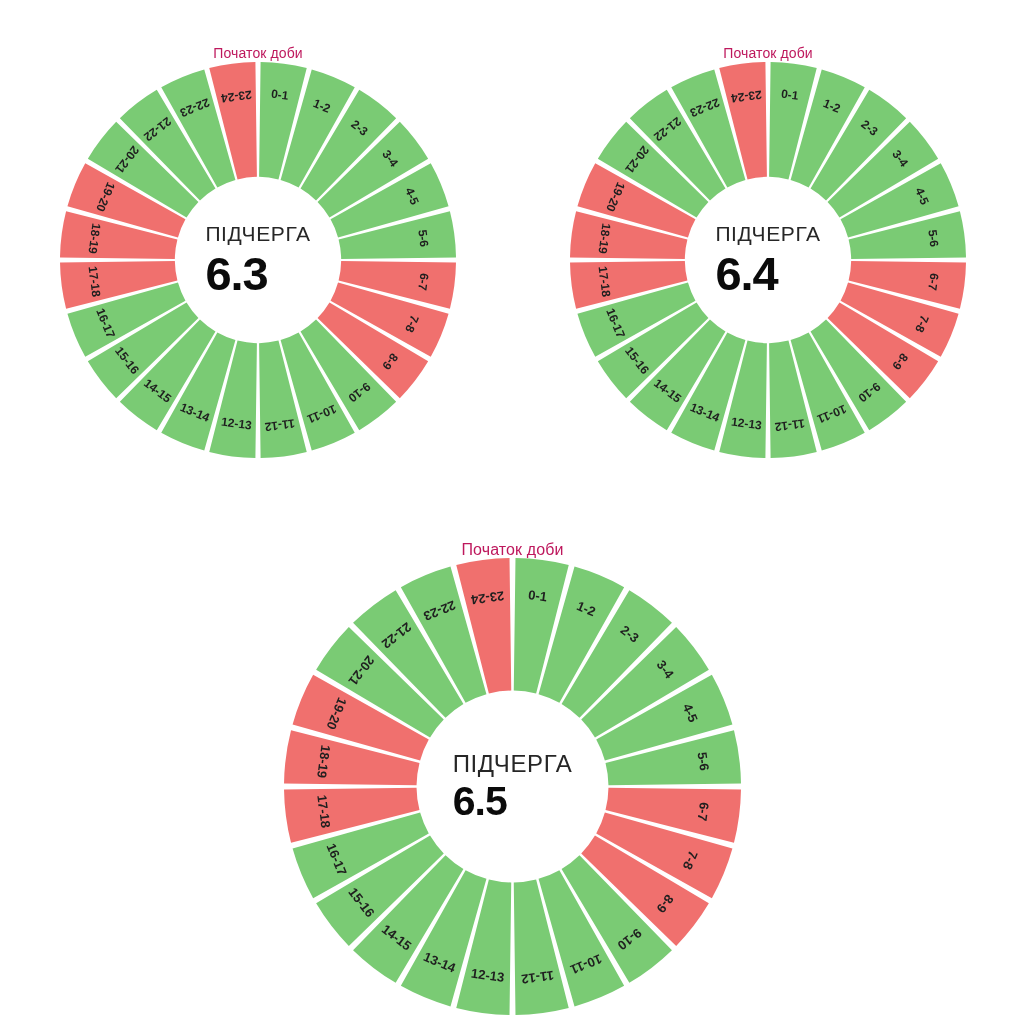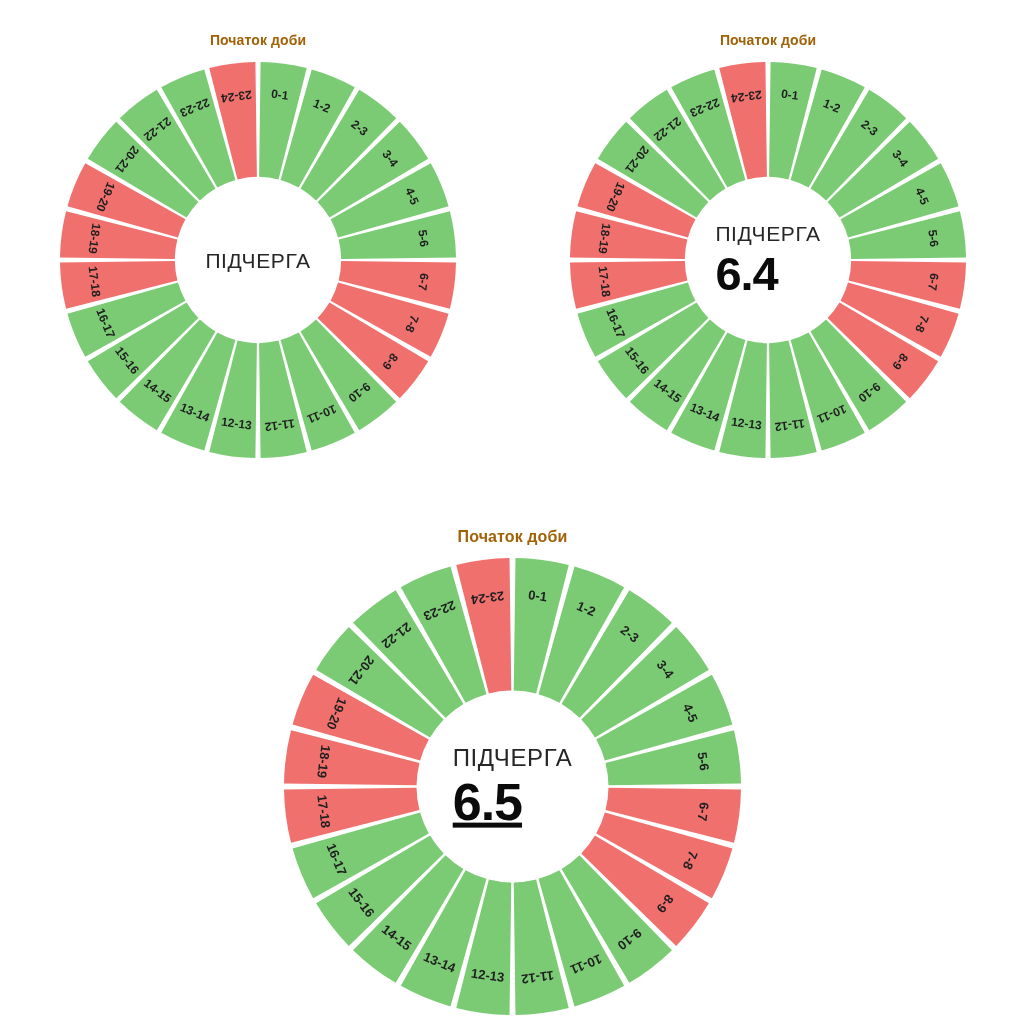--- a/index.html
+++ b/index.html
@@ -18,24 +18,24 @@
   }
 
   .chart-wrap {
     position: absolute;
   }
 
   .chart-title {
     position: absolute;
     left: 50%;
     transform: translateX(-50%);
-    top: 0;
+    top: 13px;
     white-space: nowrap;
-    font-weight: bold;
-    color: #a16207;
+    font-weight: normal;
+    color: #be185d;
     letter-spacing: 0.1px;
   }
 
   .donut {
     position: absolute;
     left: 0;
   }
 
   .donut svg {
     display: block;
@@ -123,20 +123,21 @@
           <text class="seg-label" x="66.42647395006816" y="97.04008255833453" font-size="12" fill="#1f1f1f" transform="rotate(127.5 66.42647395006816 97.04008255833453)">20-21</text>
           <path d="M 59.837488951347325 56.172215201918476 A 198 198 0 0 1 96.76396895674374 27.837530522712342 L 155.48086696183236 126.53176281953918 A 83.16 83.16 0 0 0 139.9717453595659 138.43233038480577 Z" fill="#7ACB74"></path>
           <text class="seg-label" x="97.04008255833449" y="66.42647395006821" font-size="12" fill="#1f1f1f" transform="rotate(142.5 97.04008255833449 66.42647395006821)">21-22</text>
           <path d="M 101.25299418360285 25.2457905995862 A 198 198 0 0 1 144.25479092671532 7.433863182177845 L 175.42701218922042 117.9622225365147 A 83.16 83.16 0 0 0 157.36625755711322 125.44323205182621 Z" fill="#7ACB74"></path>
           <text class="seg-label" x="134.53394269609822" y="44.77938370657213" font-size="12" fill="#1f1f1f" transform="rotate(157.5 134.53394269609822 44.77938370657213)">22-23</text>
           <path d="M 149.2616479802594 6.092279878062641 A 198 198 0 0 1 195.40826007687374 0.016963140346604177 L 196.91146923228698 114.84712451894558 A 83.16 83.16 0 0 0 177.52989215170896 117.3987575487863 Z" fill="#F0706E"></path>
           <text class="seg-label" x="176.35290975650398" y="33.57402525443271" font-size="12" fill="#1f1f1f" transform="rotate(172.5 176.35290975650398 33.57402525443271)">23-24</text>
         </svg>
         <div class="center-stack">
           <div class="center-word" style="font-size: 21px;">ПІДЧЕРГА</div>
+          <div class="center-value" style="font-size: 47px;">6.3</div>
         </div>
       </div>
     </div>
     <div class="chart-wrap" style="left: 570px; top: 32px; width: 396px; height: 426px;">
       <div class="chart-title" style="font-size: 14px;">Початок доби</div>
       <div class="donut" style="top: 30px; width: 396px; height: 396px;">
         <svg width="396" height="396" viewBox="0 0 396 396">
           <path d="M 200.59173992312623 0.016963140346604177 A 198 198 0 0 1 246.73835201974066 6.092279878062641 L 218.47010784829106 117.3987575487863 A 83.16 83.16 0 0 0 199.08853076771302 114.84712451894558 Z" fill="#7ACB74"></path>
           <text class="seg-label" x="219.64709024349602" y="33.57402525443271" font-size="12" fill="#1f1f1f" transform="rotate(7.5 219.64709024349602 33.57402525443271)">0-1</text>
           <path d="M 251.7452090732847 7.433863182177845 A 198 198 0 0 1 294.74700581639706 25.245790599586172 L 238.63374244288678 125.4432320518262 A 83.16 83.16 0 0 0 220.57298781077958 117.9622225365147 Z" fill="#7ACB74"></path>
@@ -240,17 +241,17 @@
           <text class="seg-label" x="76.65883483631606" y="111.98817608373454" font-size="13" fill="#1f1f1f" transform="rotate(127.5 76.65883483631606 111.98817608373454)">20-21</text>
           <path d="M 69.05487992617608 64.82500592746652 A 228.5 228.5 0 0 1 111.66952983139366 32.12563497191803 L 179.43120252918533 146.0227666882056 A 95.97 95.97 0 0 0 161.53304956899393 159.75650248953593 Z" fill="#7ACB74"></path>
           <text class="seg-label" x="111.9881760837345" y="76.65883483631609" font-size="13" fill="#1f1f1f" transform="rotate(142.5 111.9881760837345 76.65883483631609)">21-22</text>
           <path d="M 116.85004631794571 29.1346623838659 A 228.5 228.5 0 0 1 166.47585720583055 8.57897847034161 L 202.44986002644882 136.13317095754348 A 95.97 95.97 0 0 0 181.6070194535372 144.7665582012237 Z" fill="#7ACB74"></path>
           <text class="seg-label" x="155.25760558615374" y="51.6772180654128" font-size="13" fill="#1f1f1f" transform="rotate(157.5 155.25760558615374 51.6772180654128)">22-23</text>
           <path d="M 172.25397254287515 7.030737132006607 A 228.5 228.5 0 0 1 225.50902741194773 0.019576149339400217 L 227.24379151301804 132.53822198272255 A 95.97 95.97 0 0 0 204.87666846800755 135.48290959544278 Z" fill="#F0706E"></path>
           <text class="seg-label" x="203.51838322909677" y="38.74578166988826" font-size="13" fill="#1f1f1f" transform="rotate(172.5 203.51838322909677 38.74578166988826)">23-24</text>
         </svg>
         <div class="center-stack">
           <div class="center-word" style="font-size: 24px;">ПІДЧЕРГА</div>
-          <div class="center-value" style="font-size: 52px; text-decoration: underline;">6.5</div>
+          <div class="center-value" style="font-size: 41px;">6.5</div>
         </div>
       </div>
     </div>
   </div>
 
 </body></html>

